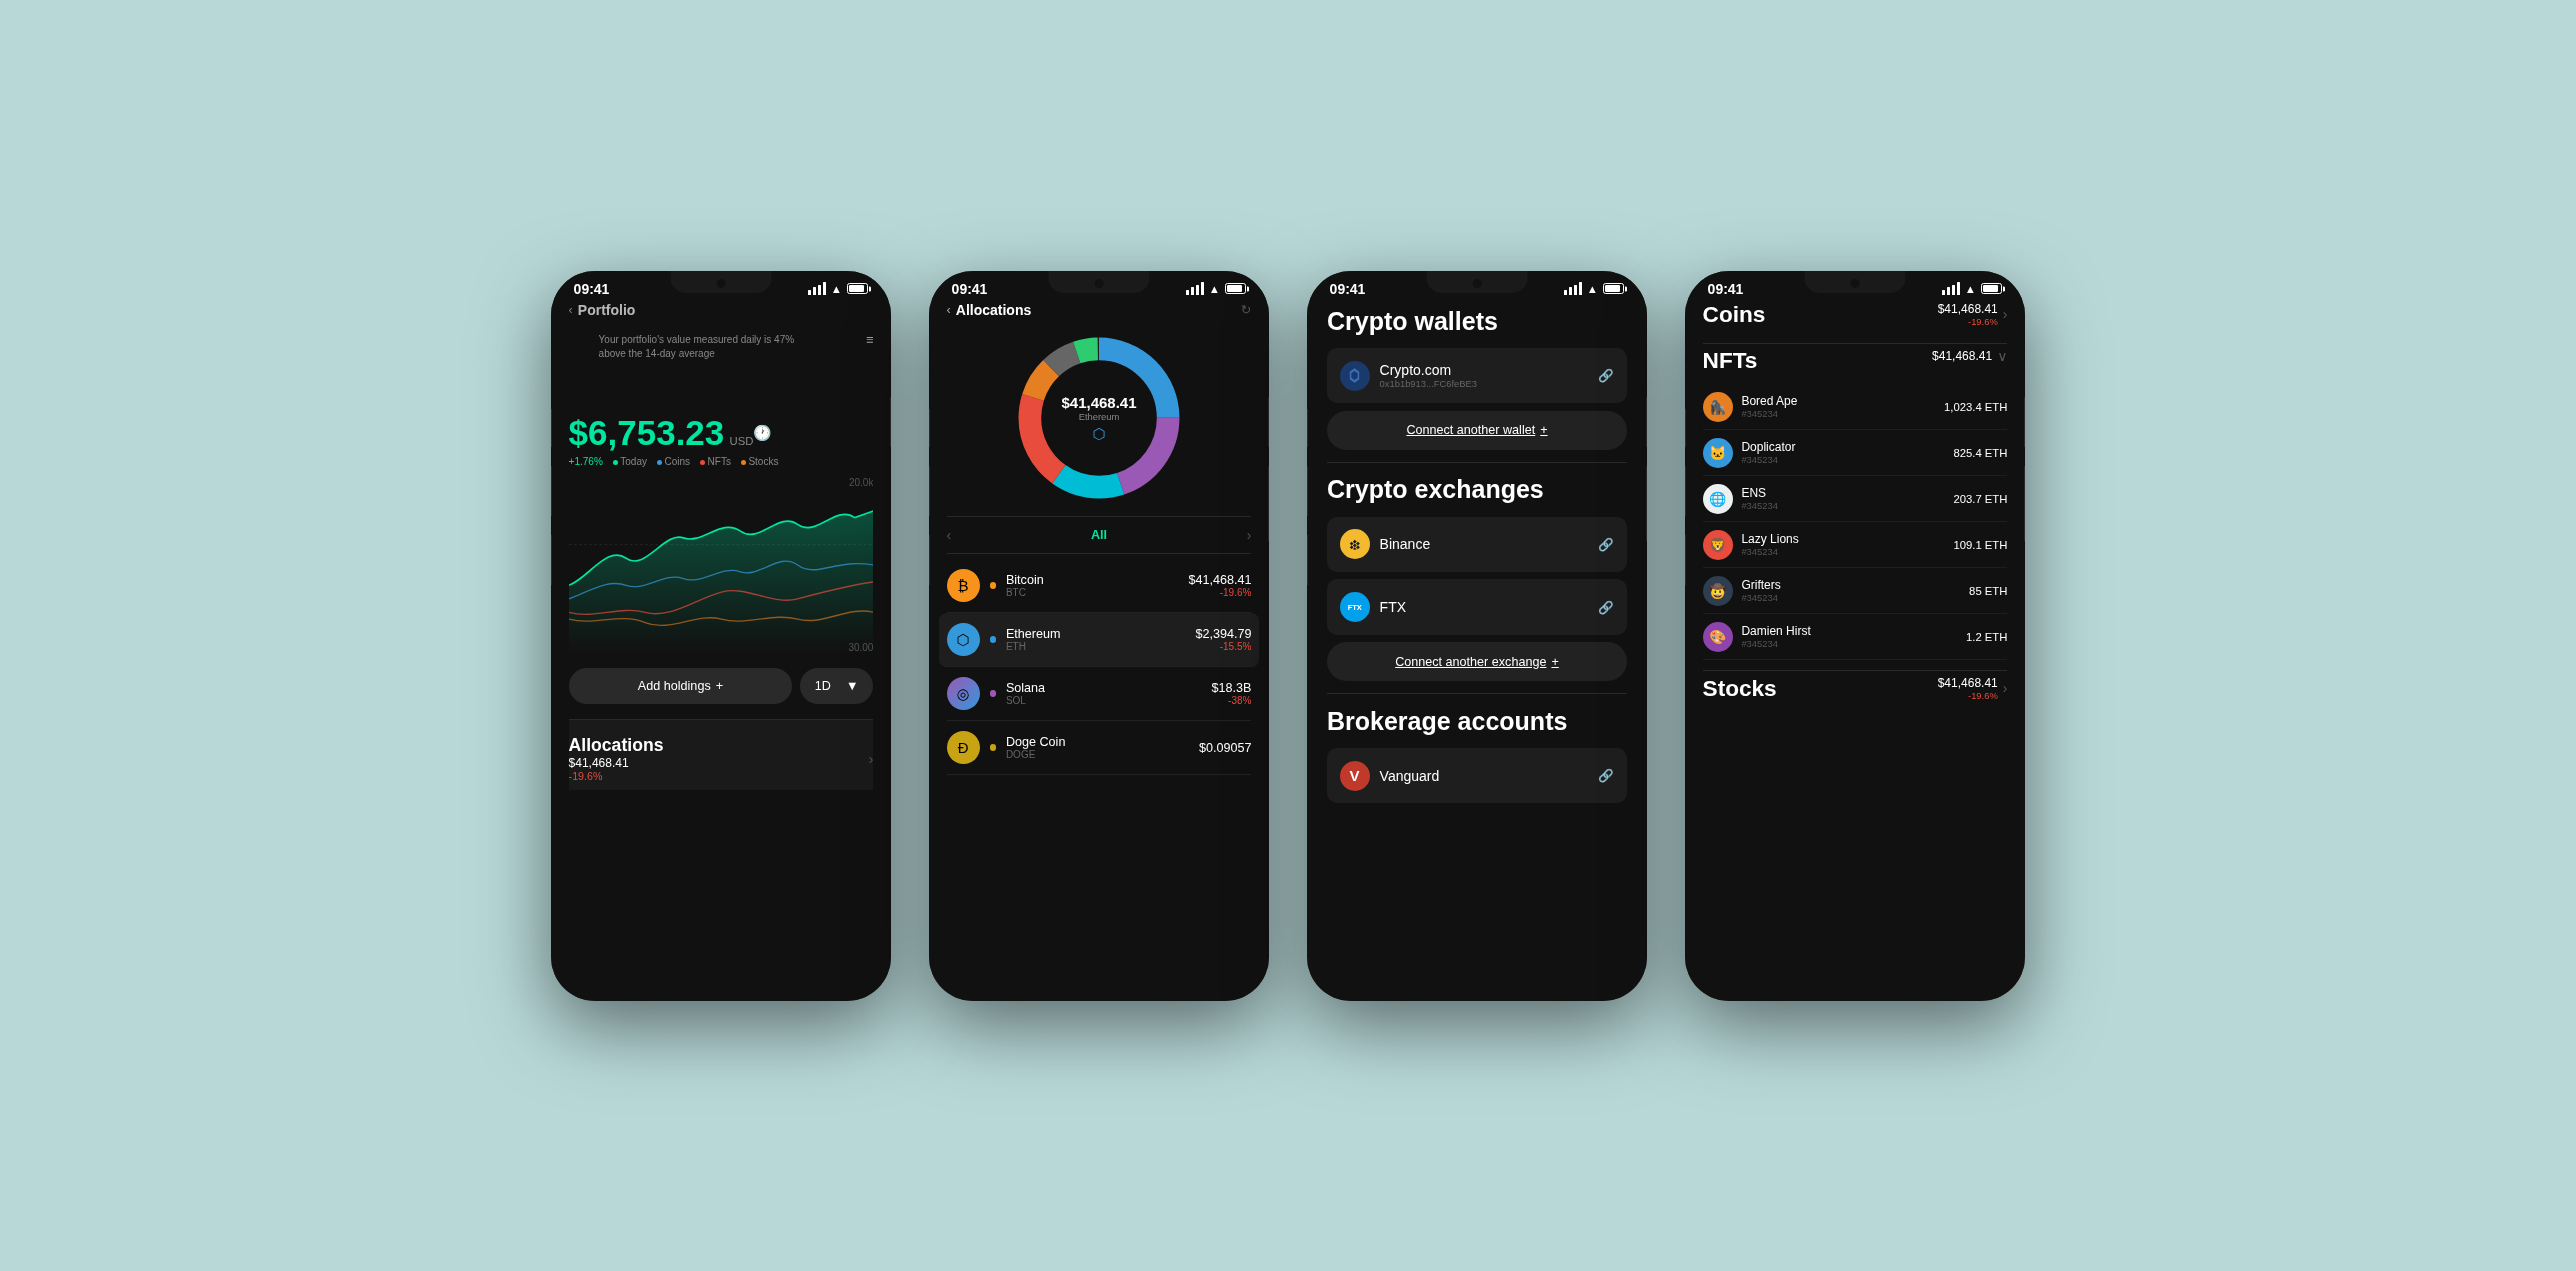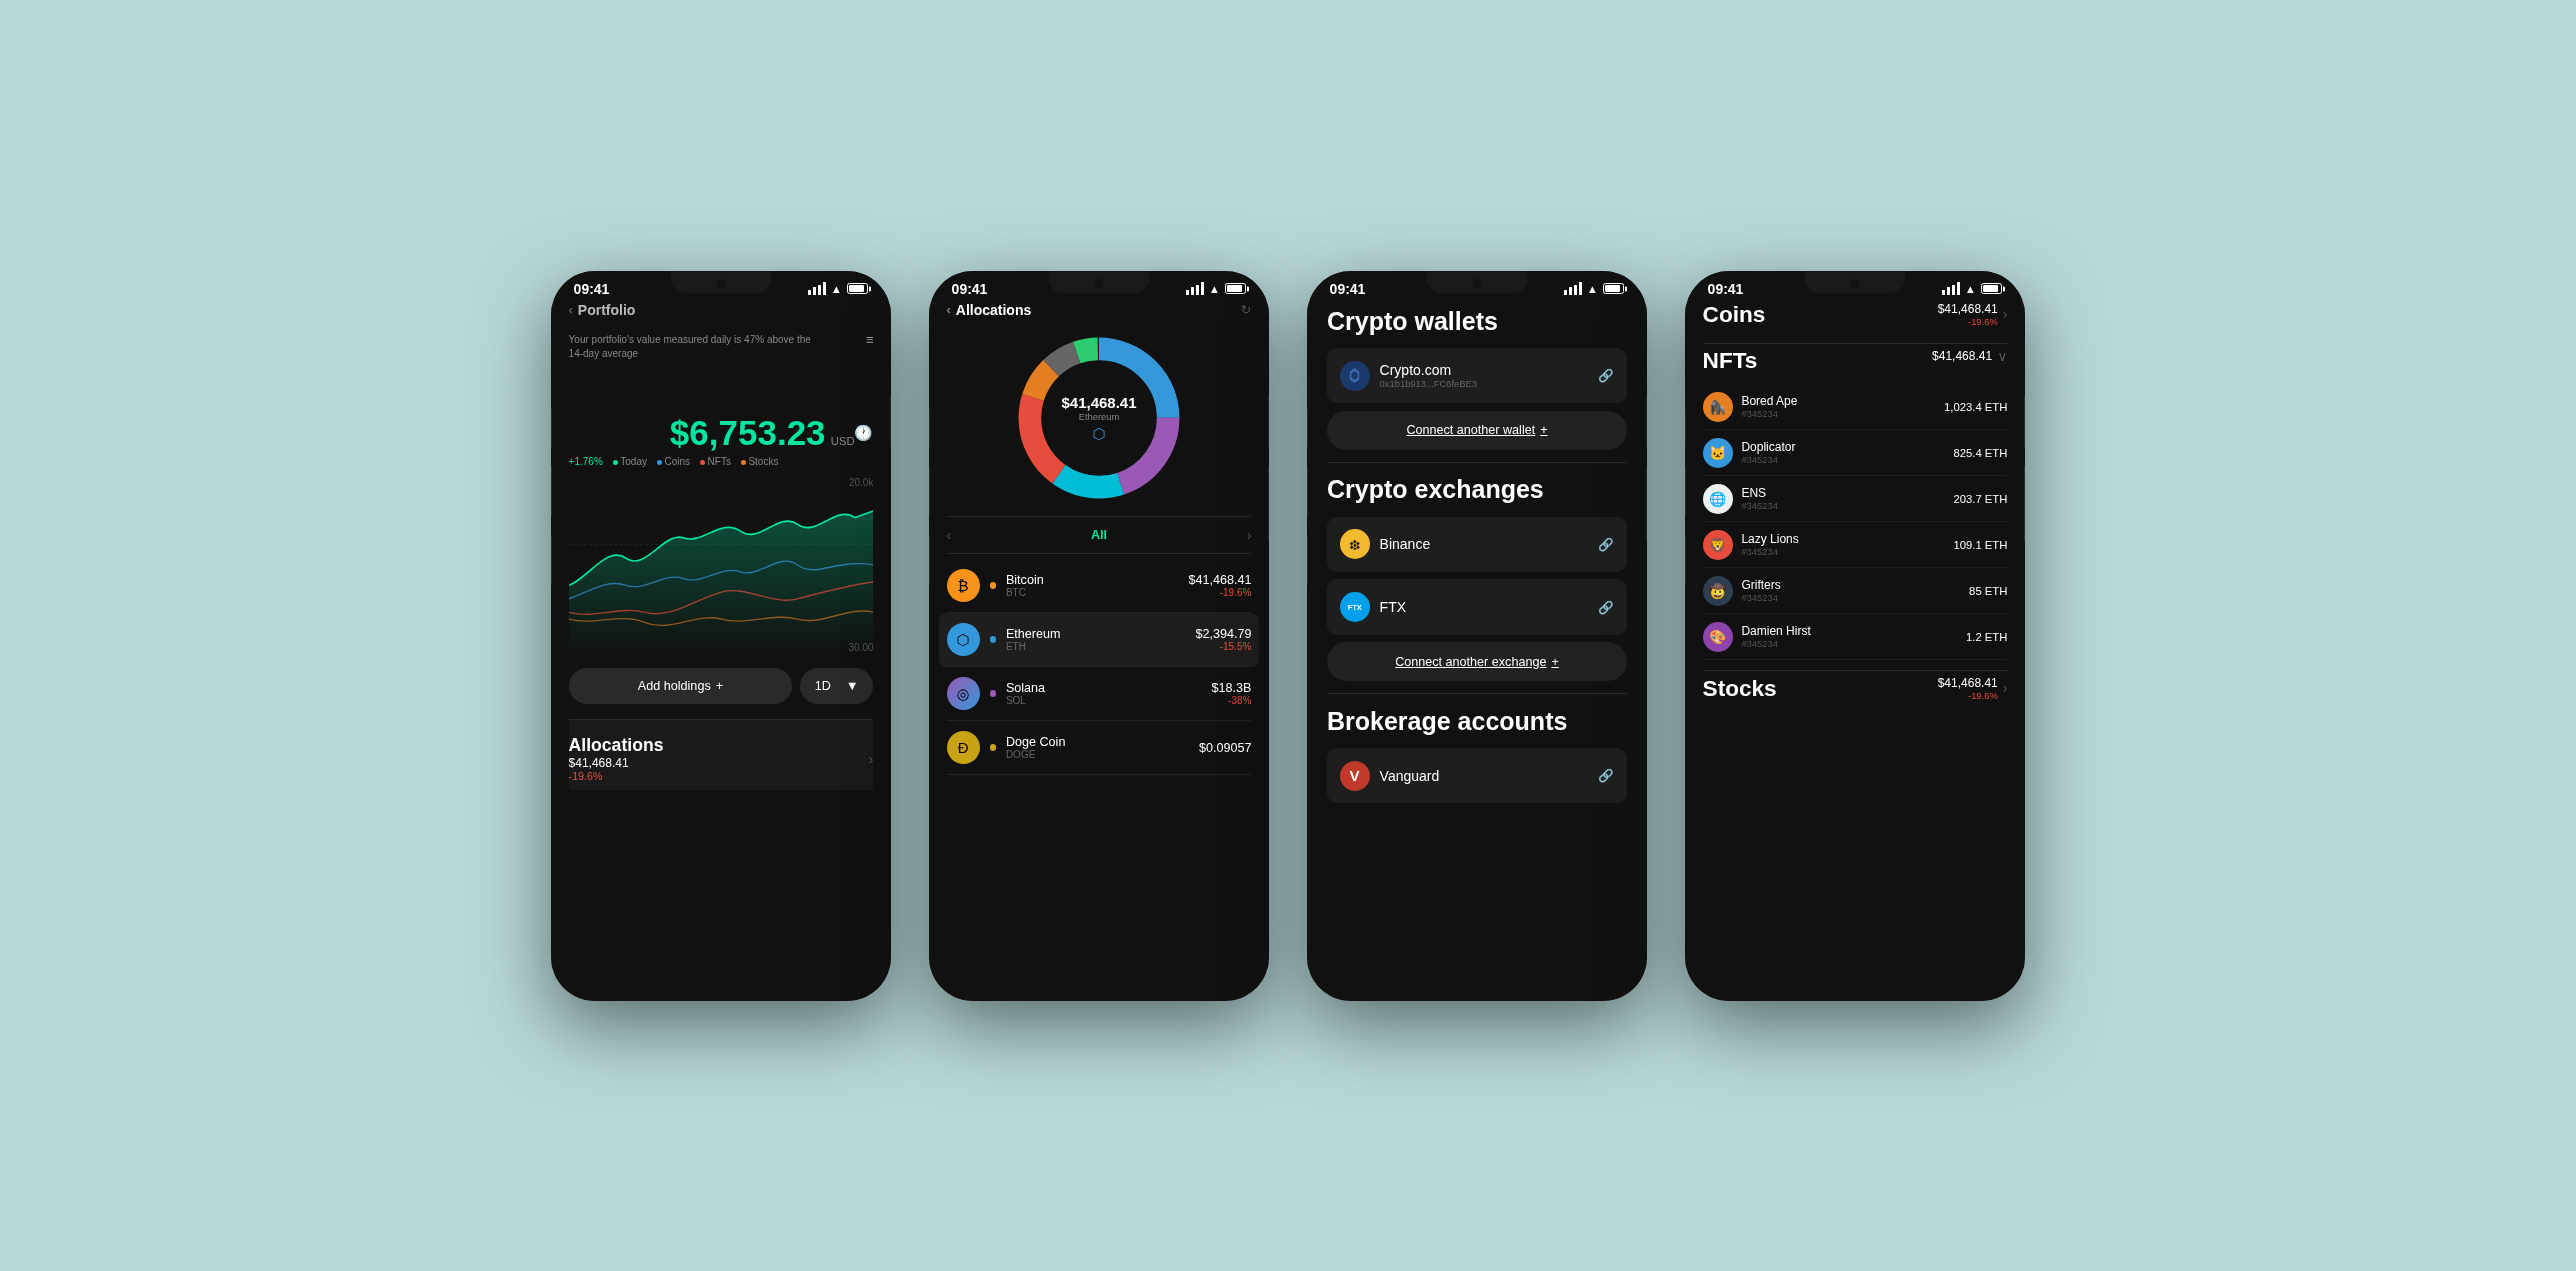--- a/index.html
+++ b/index.html
@@ -332,26 +332,26 @@
         </div>
       </div>
 
       <div class="p1-content">
         <div class="p1-header">
           <span style="color:#aaa; font-size:12.6px;">‹</span>
           <span class="page-title">Portfolio</span>
         </div>
 
 
-        <div style="display:flex; justify-content:space-between; align-items:flex-start; margin-bottom:10px;">
+        <div style="display:flex; justify-content:space-between; align-items:flex-start; margin-bottom:10px;margin-left:30px;">
           <p class="p1-subtitle" style="font-size:10px; max-width:80%;">Your portfolio's value measured daily is 47% above the 14-day average</p>
           <span class="list-icon">≡</span>
         </div>
 
-        <div style="display:flex; justify-content:flex-end; align-items:center; margin-bottom:2.5px;margin-top:40px;">
+        <div style="display:flex; justify-content:flex-start; align-items:center; margin-bottom:2.5px;margin-top:40px;">
           <div>
             <span style="font-size:35px; font-weight:700; color:#00e5a0;">$6,753.23</span>
             <span style="font-size:11.3px; color:#888; margin-left:2.5px;">USD</span>
           </div>
           <span style="color:#555; font-size:15px;">🕐</span>
         </div>
 
         <div class="p1-legend">
           <span style="color:#00e5a0;">+1.76%</span>
           <span><span class="legend-dot" style="background:#00e5a0;"></span>Today</span>

